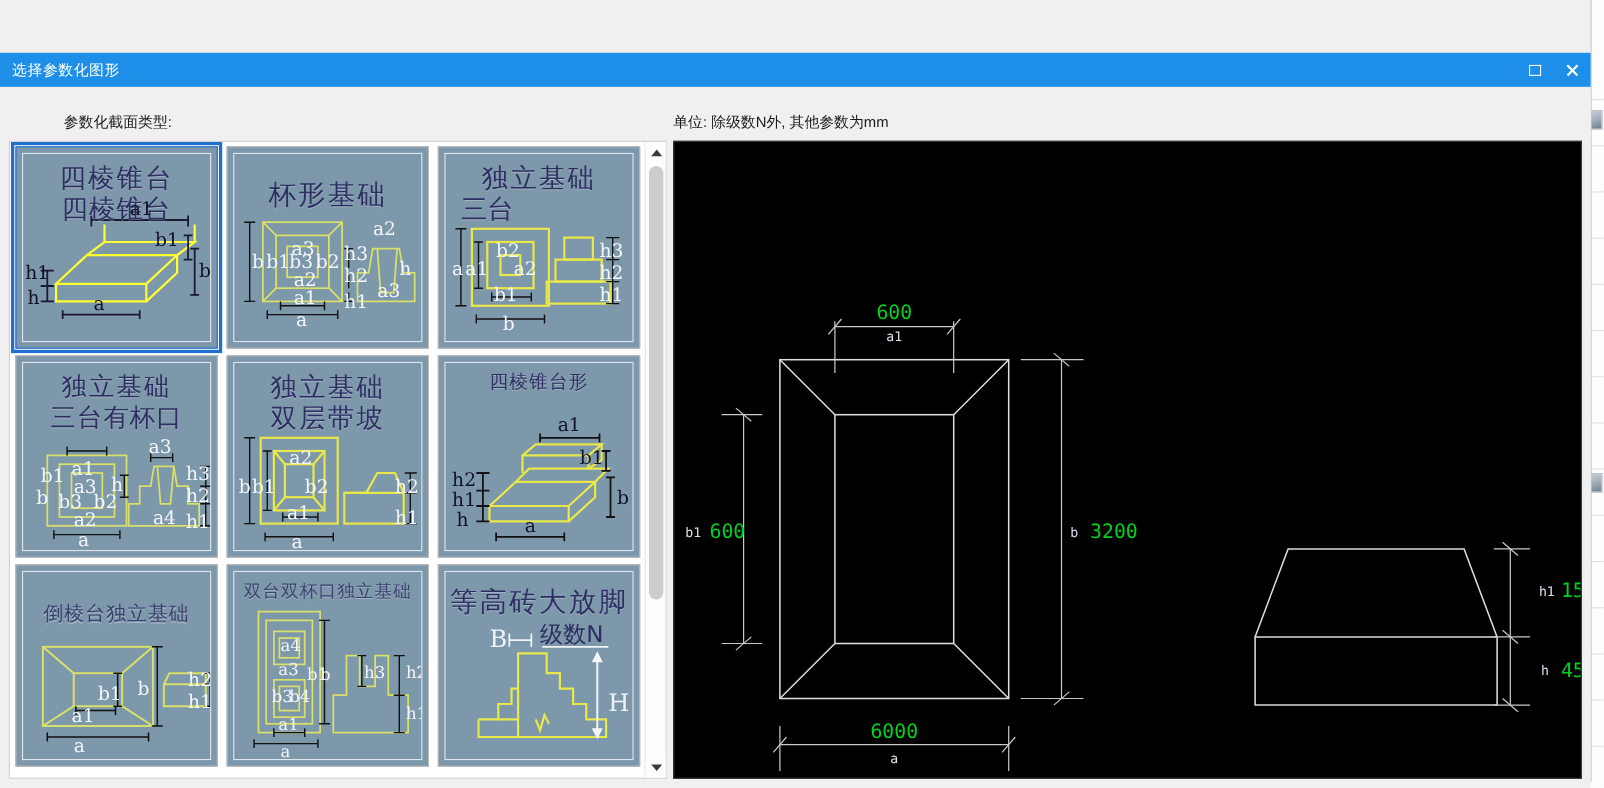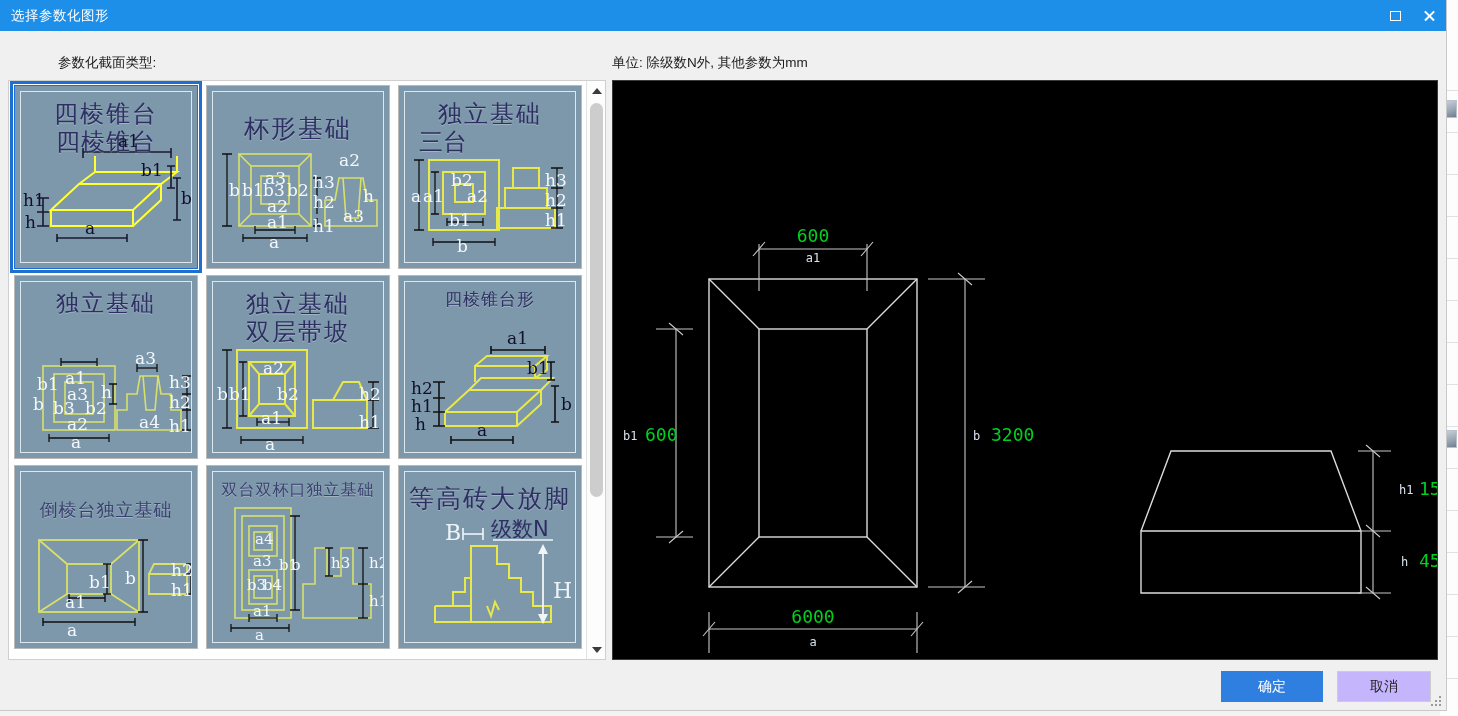--- a/index.html
+++ b/index.html
@@ -12,21 +12,21 @@
   #backdrop{position:absolute;inset:0;background:#f2f3f5;}
   #backdrop .bg-strip{position:absolute;right:0;top:0;width:18px;height:716px;background:#fdfdfd;}
   #backdrop .bg-row{position:absolute;right:0;width:18px;height:1px;background:#dfe1e4;}
   #backdrop .bg-chip{position:absolute;right:1px;width:15px;height:16px;
       background:linear-gradient(160deg,#cfd6df,#9aa6b4 60%,#6e7c8c);border:1px solid #b9c2cd;}
 
   
   #dialog{position:absolute;left:0;top:0;width:1446px;height:710px;background:#f0f0f0;
           box-shadow:0 0 0 1px #c8c8c8;}
   #titlebar{height:31px;background:#1d8fe8;display:flex;align-items:center;
-            justify-content:space-between;}
+            justify-content:space-between;margin-top:48px;}
   #title-text{color:#ffffff;font-size:13.5px;padding-left:11px;letter-spacing:.5px;}
   #win-btns{display:flex;align-items:center;height:31px;}
   .win-btn{width:34px;height:31px;display:flex;align-items:center;justify-content:center;
            cursor:default;}
   .sq{width:11px;height:10px;border:1.6px solid #fff;box-sizing:border-box;}
   .xmark{position:relative;width:13px;height:13px;}
   .xmark:before,.xmark:after{content:"";position:absolute;left:0;top:6px;width:13px;height:1.8px;
       background:#fff;}
   .xmark:before{transform:rotate(45deg);}
   .xmark:after{transform:rotate(-45deg);}
@@ -241,20 +241,21 @@
                   <text x="140" y="114">h2</text>
                 <text x="140" y="134">h1</text>
               </g>
             </svg>
           </div>
         </div>
 
         <div class="thumb">
           <div class="inner">
             <div class="tcap l1" style="font-size:23px;letter-spacing:2px">独立基础</div>
+            <div class="tcap l2" style="font-size:23px;letter-spacing:1px">三台有杯口</div>
             <svg class="tsvg" width="172" height="172" viewBox="0 0 172 172">
               <g stroke="#d8e06a" stroke-width="1.6" fill="none">
                 <rect x="22" y="84" width="72" height="64"></rect>
                 <rect x="33" y="92" width="50" height="48"></rect>
                 <rect x="44" y="100" width="28" height="32"></rect>
                 <path d="M96 148 L96 128 L106 128 L106 112 L116 112 L119 94 L137 94 L140 112 L150 112 L150 128 L160 128 L160 148 Z"></path>
                 <path d="M122 94 L125 128 L134 128 L137 94"></path>
               </g>
               <g stroke="#111" stroke-width="1.3" fill="none">
                 <path d="M40 80 L76 80"></path>

